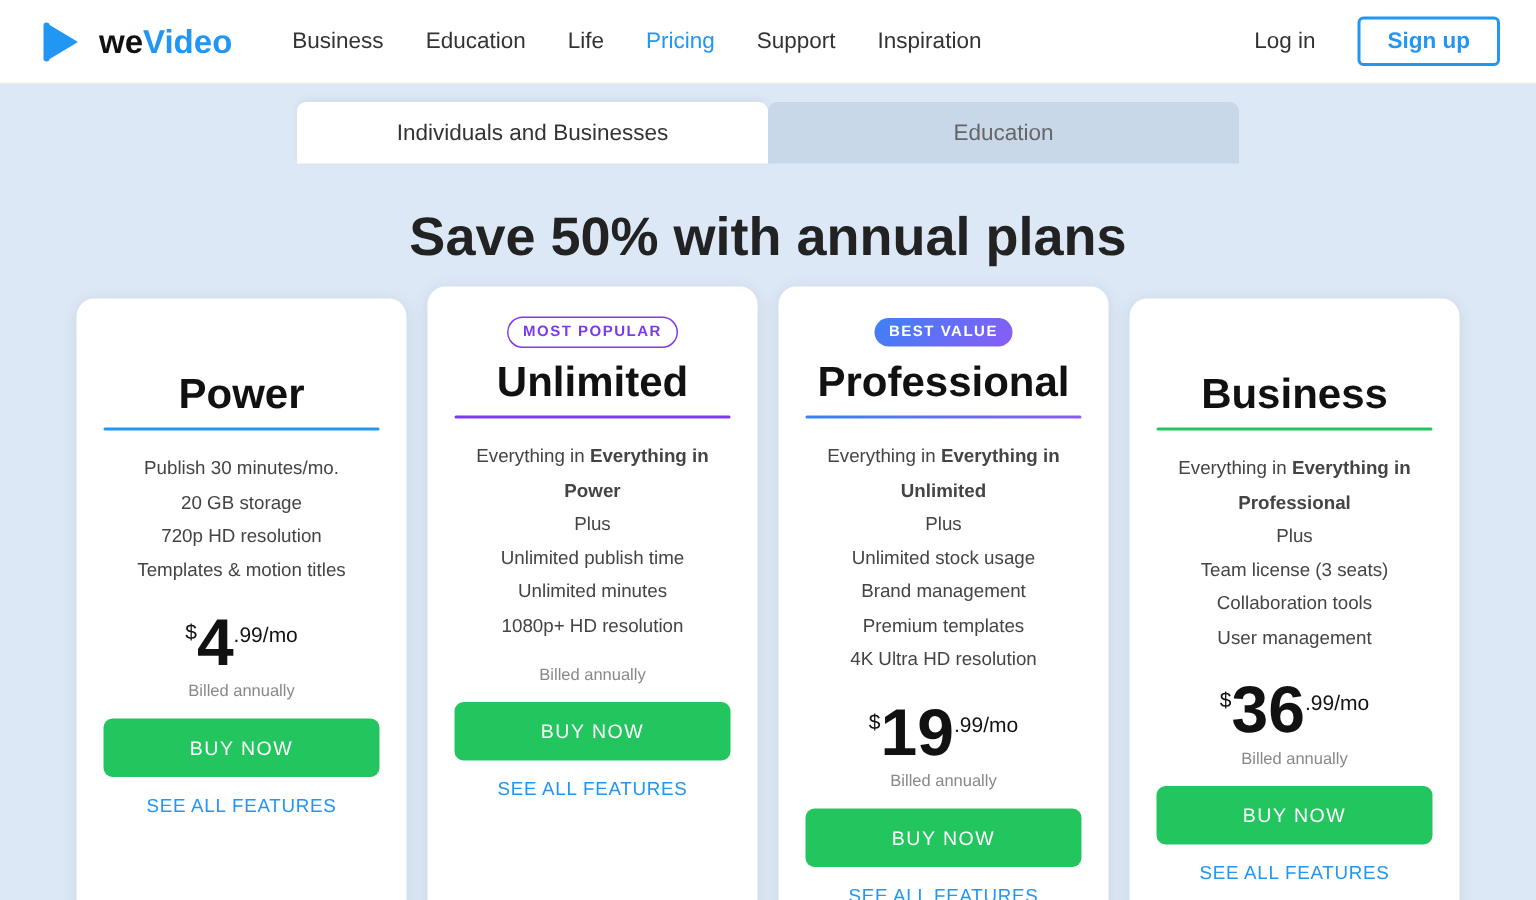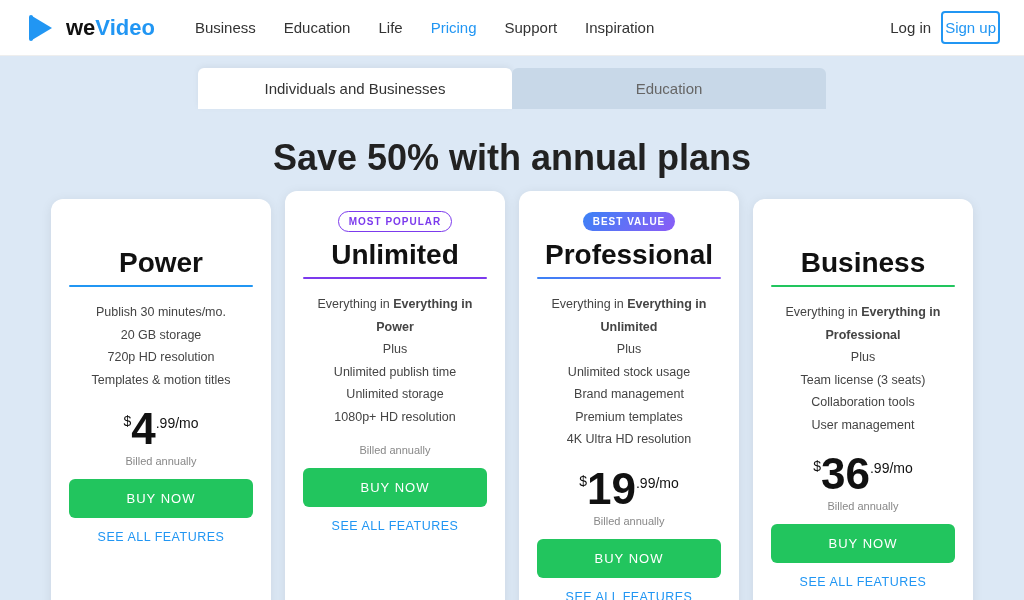--- a/index.html
+++ b/index.html
@@ -14,23 +14,23 @@
       height: 56px;
       border-bottom: 1px solid #eee;
     }
     .logo { display: flex; align-items: center; margin-right: 40px; }
     .logo-icon { width: 36px; height: 36px; margin-right: 6px; }
     .logo-text { font-size: 22px; font-weight: 700; color: #111; }
     .logo-text span { color: #2196f3; }
     .nav-links { display: flex; gap: 28px; flex: 1; }
     .nav-link { font-size: 15px; color: #333; text-decoration: none; cursor: pointer; }
     .nav-link.active { color: #2196f3; }
-    .nav-actions { display: flex; align-items: center; gap: 10px; }
+    .nav-actions { display: flex; align-items: center; gap: 28px; }
     .btn-login { font-size: 15px; color: #333; cursor: pointer; background: none; border: none; }
-    .btn-signup { font-size: 15px; color: #2196f3; border: 2px solid #2196f3; border-radius: 4px; padding: 6px 2px; cursor: pointer; background: none; font-weight: 400; }
+    .btn-signup { font-size: 15px; color: #2196f3; border: 2px solid #2196f3; border-radius: 4px; padding: 6px 18px; cursor: pointer; background: none; font-weight: 700; }
 
     
     .tabs-wrapper { display: flex; justify-content: center; margin-top: 12px; }
     .tab-container { display: flex; width: 628px; }
     .tab { flex: 1; text-align: center; padding: 12px 0; font-size: 15px; cursor: pointer; border-radius: 6px 6px 0 0; }
     .tab.active { background: #fff; color: #333; font-weight: 500; box-shadow: 0 -2px 6px rgba(0,0,0,0.05); }
     .tab.inactive { background: #c8d8e8; color: #666; }
 
     
     .hero { text-align: center; padding: 28px 0 20px; }
@@ -127,21 +127,21 @@
   <div class="card popular">
     <div class="badge-row">
         <span class="badge most-popular">MOST POPULAR</span>
       </div>
     <div class="card-title">Unlimited</div>
     <div class="card-divider divider-purple"></div>
     <div class="card-features">
       <div>Everything in <span class="highlight">Everything in Power</span></div>
       <div>Plus</div>
       <div>Unlimited publish time</div>
-      <div>Unlimited storage</div>
+      <div>Unlimited minutes</div>
       <div>1080p+ HD resolution</div>
     </div>
     <div class="billed">Billed annually</div>
     <button class="btn-buy">BUY NOW</button>
     <span class="btn-see">SEE ALL FEATURES</span>
   </div>
 
   <div class="card best-value">
     <div class="badge-row">
         <span class="badge best-value">BEST VALUE</span>

